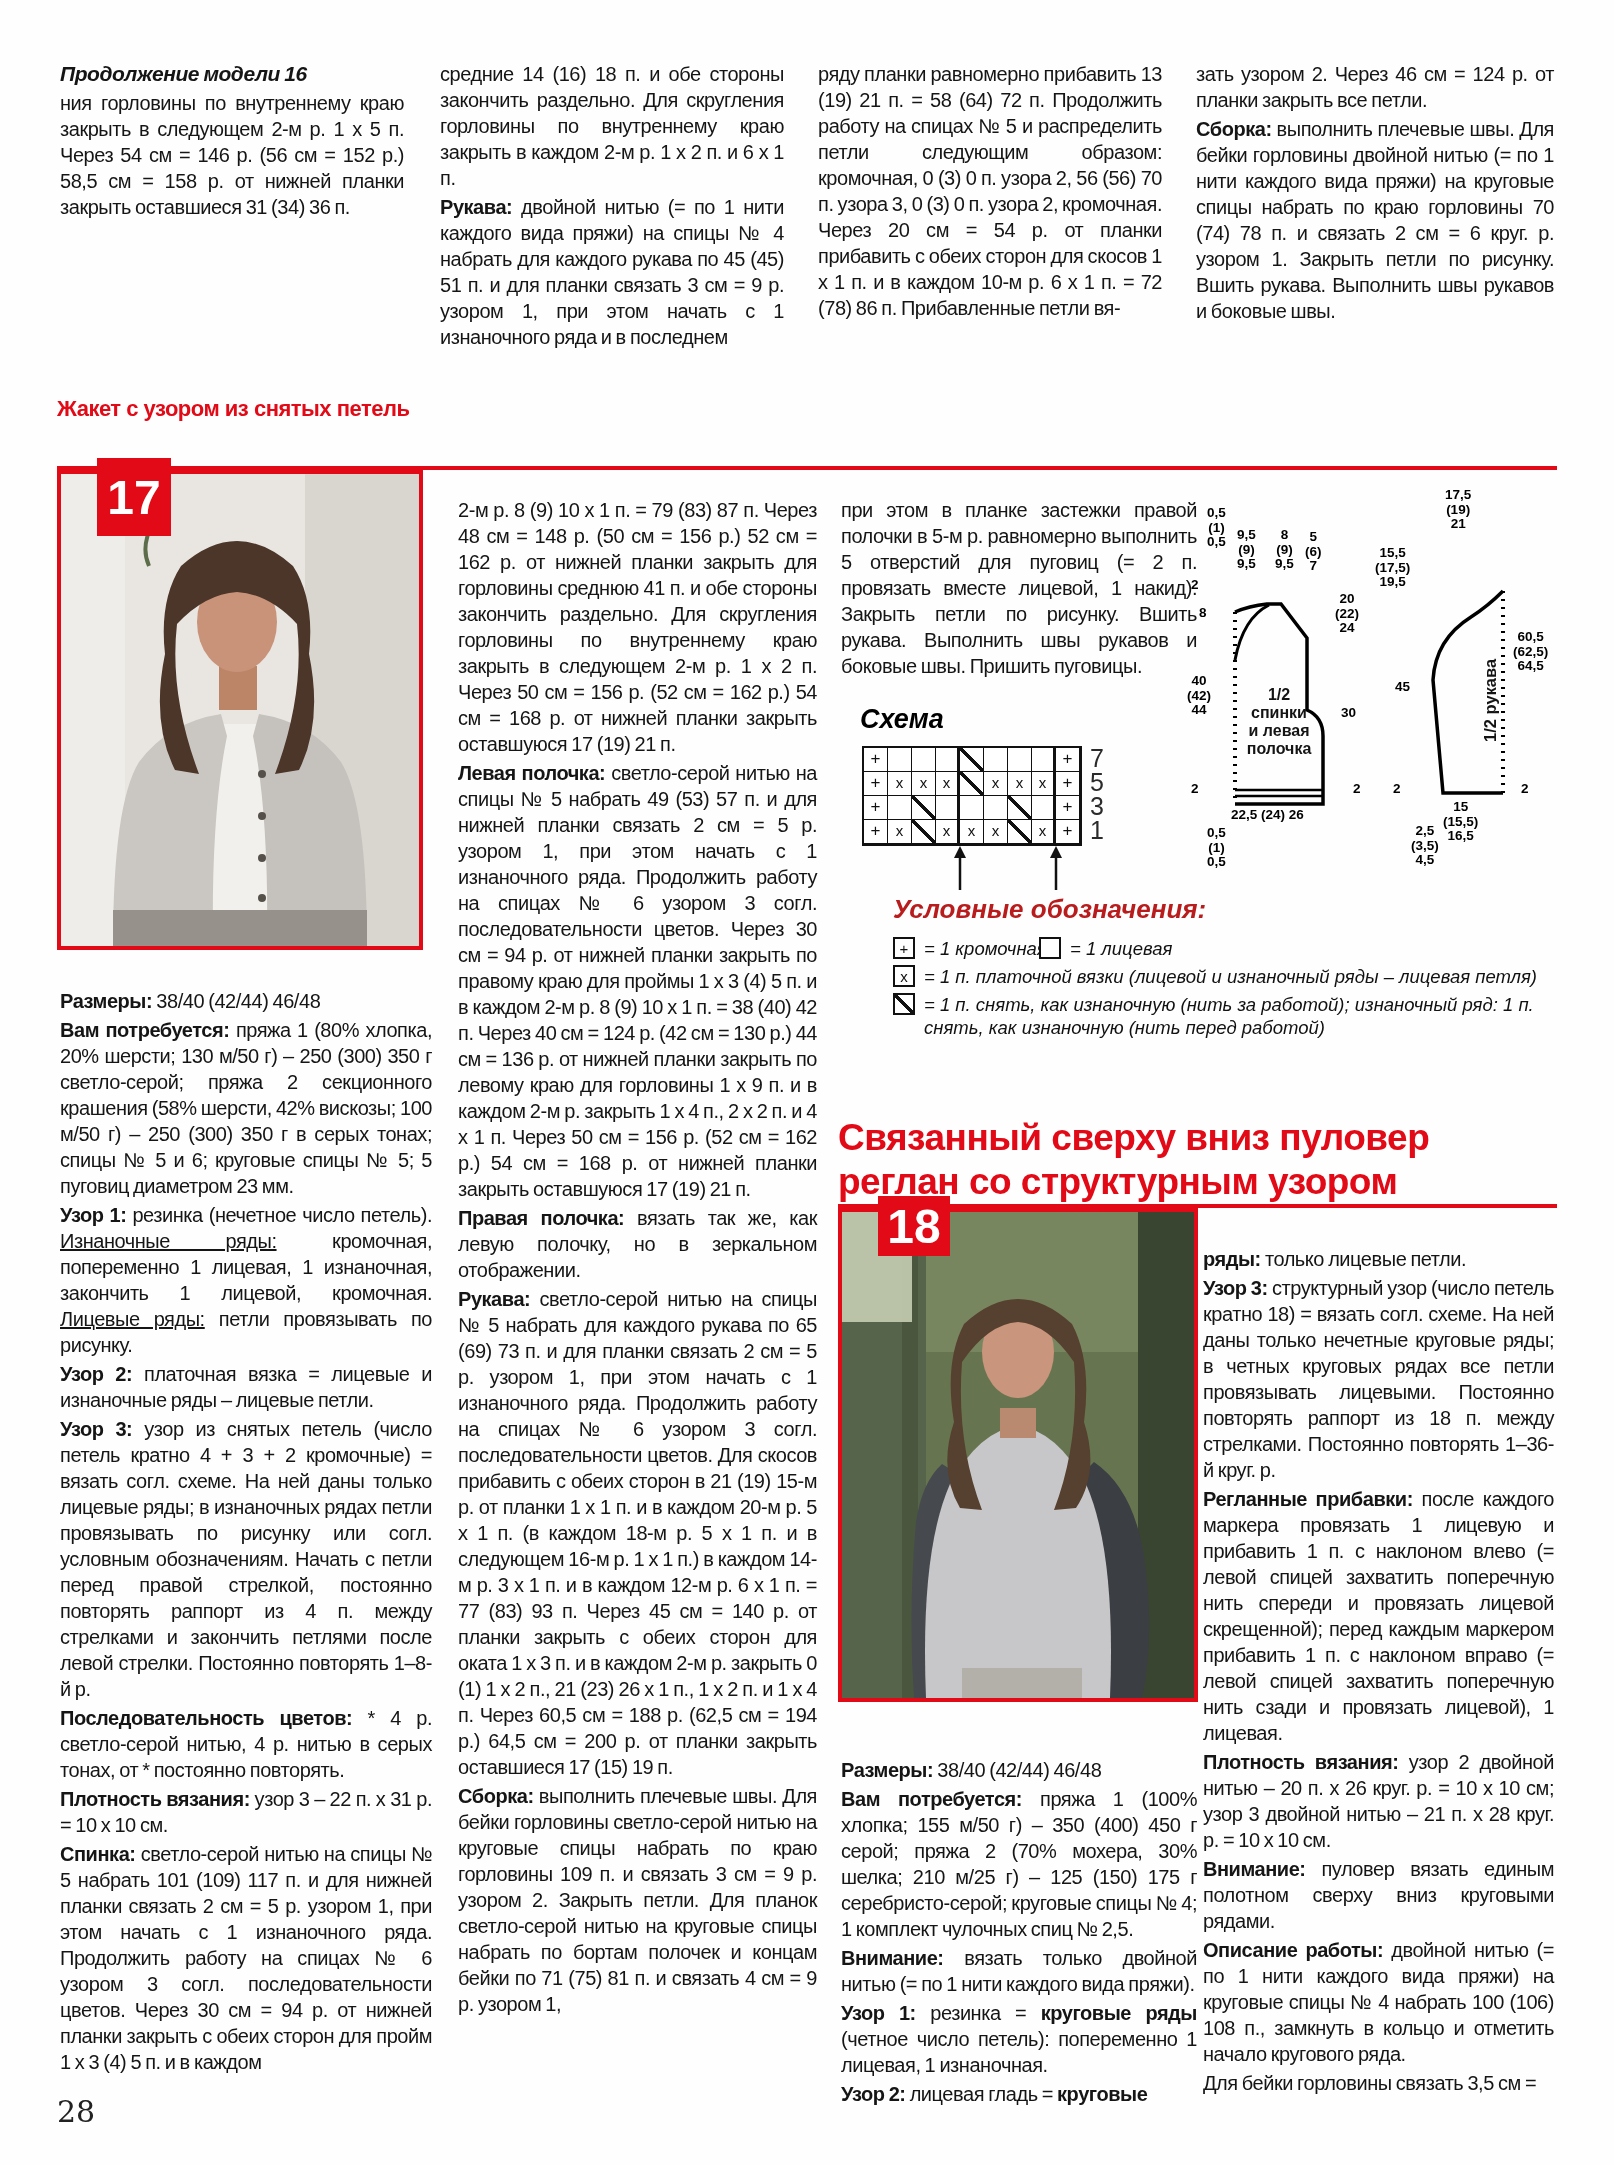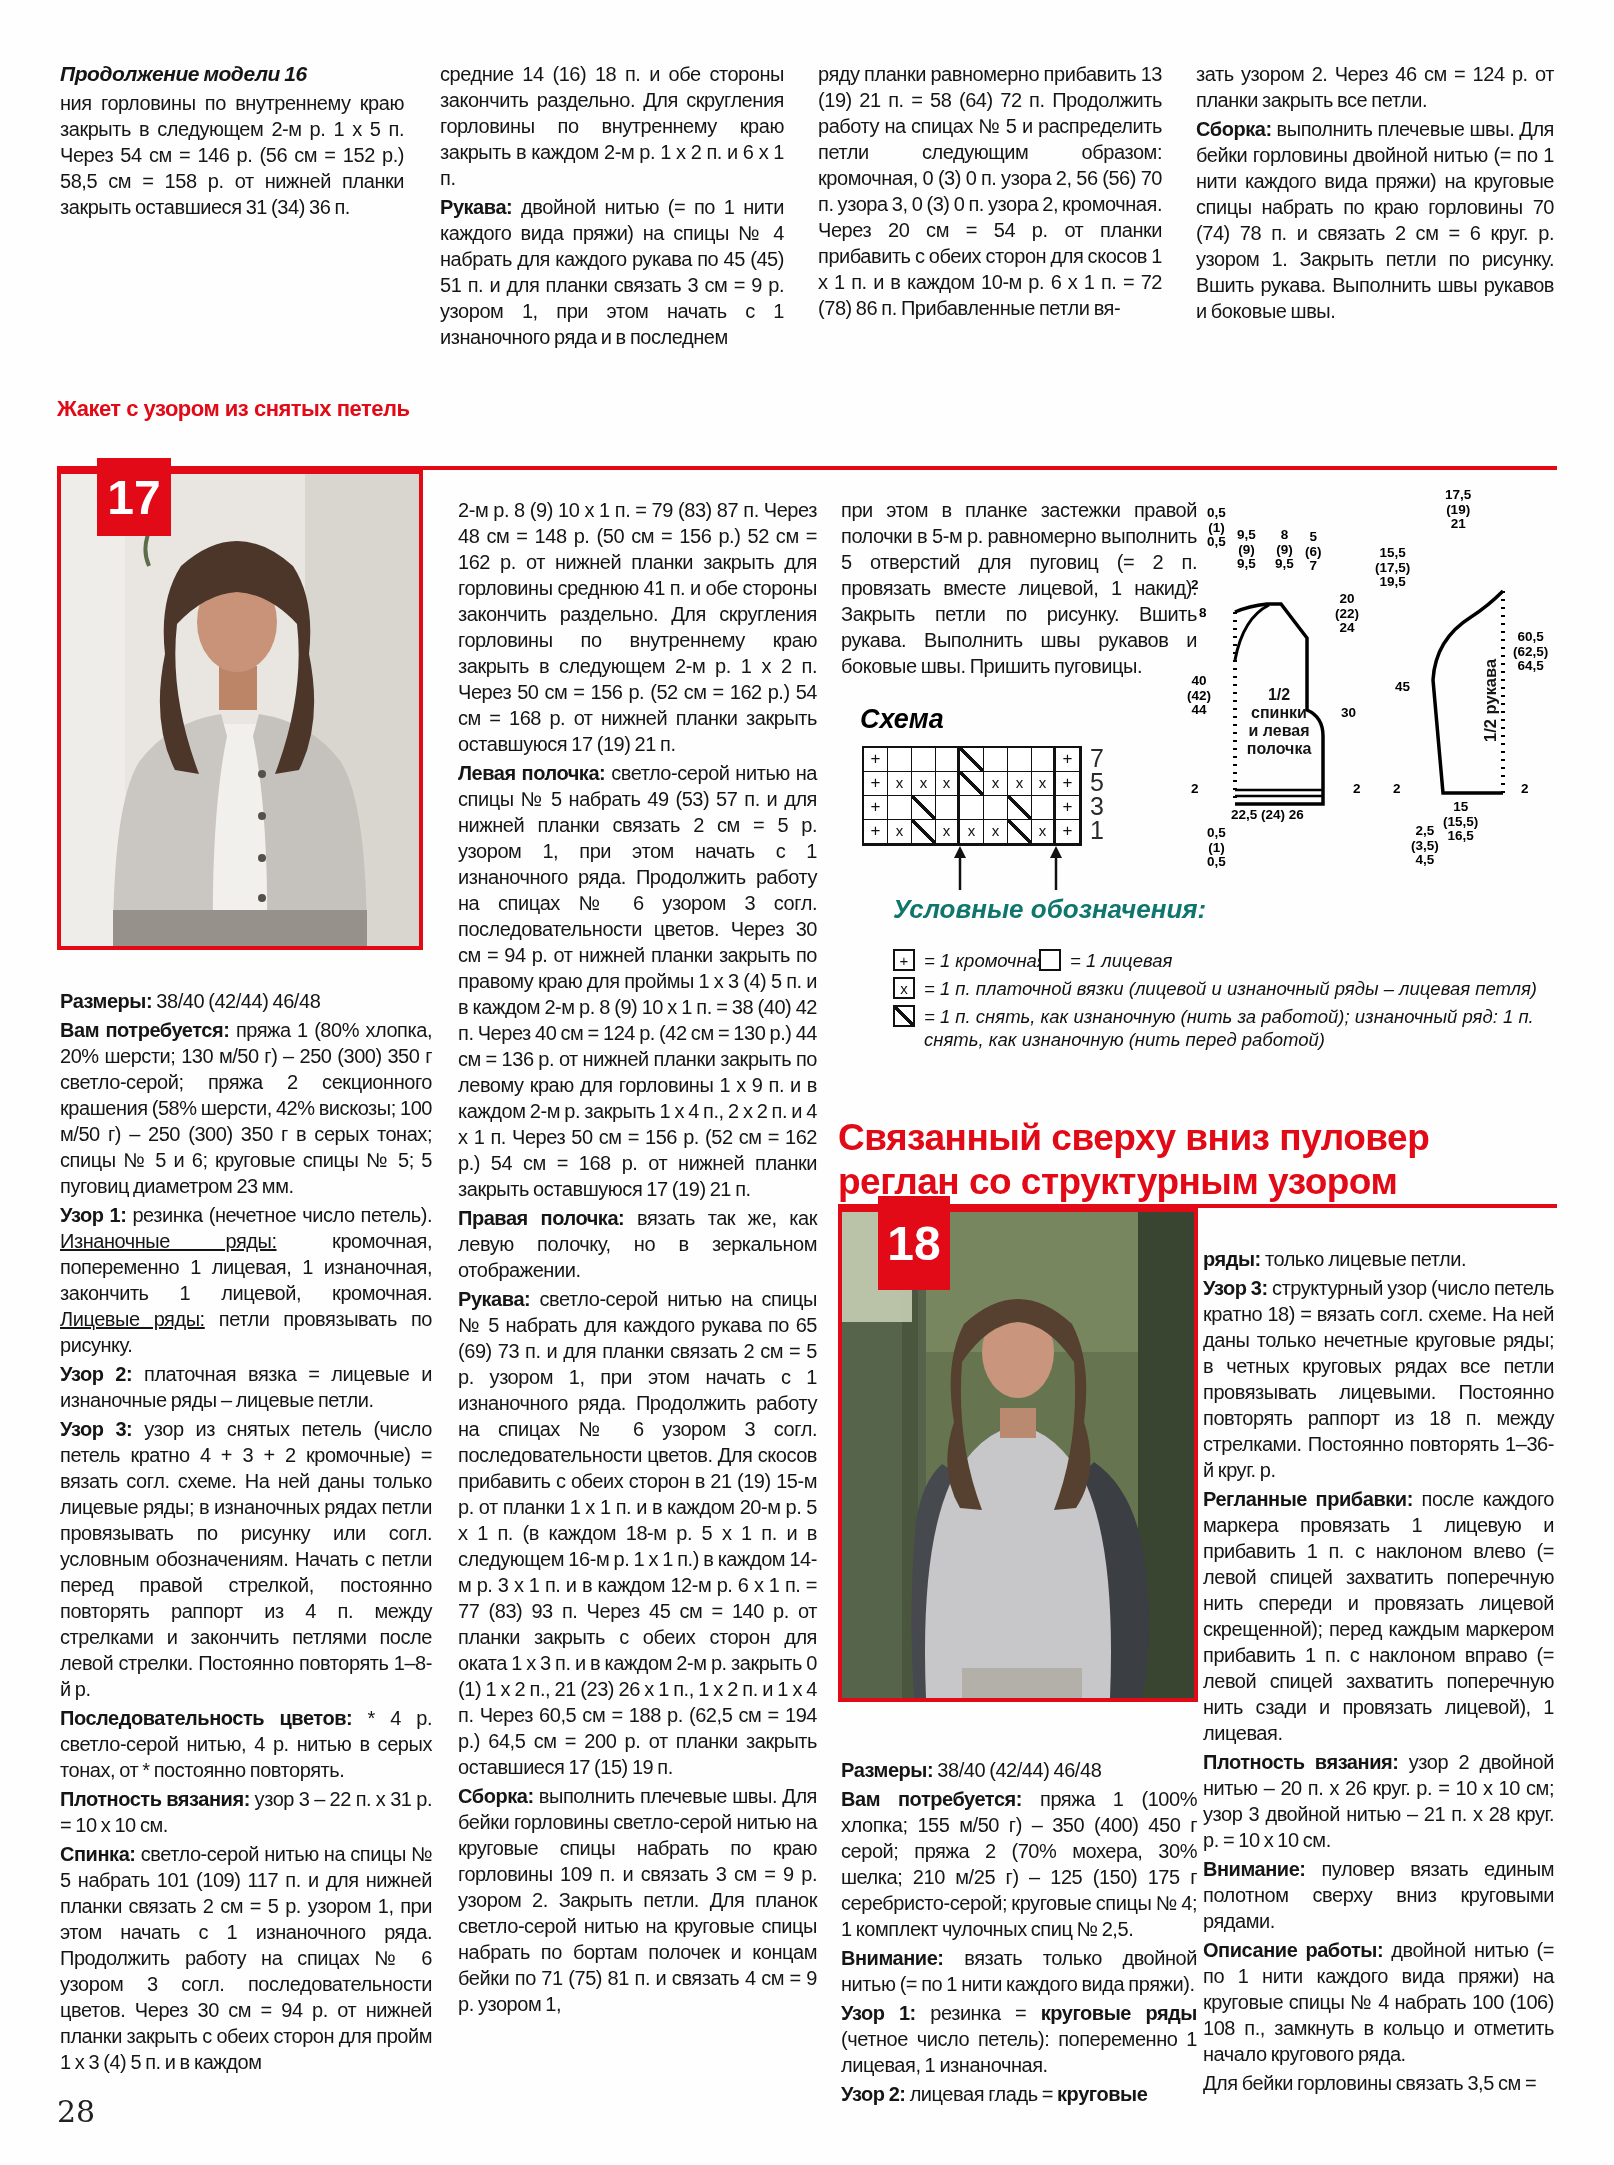--- a/index.html
+++ b/index.html
@@ -19,41 +19,41 @@
   .rule{position:absolute;background:var(--accent,#e20a16);height:4px;}
   .rule1{left:57px;top:466px;width:1500px;}
   .rule2{left:838px;top:1204px;width:719px;}
   .photo{position:absolute;border:4px solid var(--accent,#e20a16);box-sizing:border-box;background:#dcd9d4;}
   .photo17{left:57px;top:470px;width:366px;height:480px;}
   .photo18{left:838px;top:1208px;width:360px;height:494px;}
   .photo svg{display:block;}
   .badge{position:absolute;background:var(--accent,#e20a16);color:#fff;display:flex;
          align-items:center;justify-content:center;font-weight:700;font-size:48px;z-index:3;margin-left:40px;}
   .badge17{left:57px;top:458px;width:74px;height:78px;}
-  .badge18{left:838px;top:1196px;width:72px;height:94px;text-align:center;}
+  .badge18{left:838px;top:1196px;width:72px;height:60px;text-align:center;}
   .colA{left:57px;top:985px;width:378px;}
   .colB{left:455px;top:494px;width:365px;}
   .colC{left:838px;top:494px;width:362px;}
   .colU{left:838px;top:1754px;width:362px;}
   .colR{left:1200px;top:1243px;width:357px;}
   .schema-title{position:absolute;left:860px;top:704px;font-weight:700;font-style:italic;
                 font-size:27px;color:#000;}
   .chart{position:absolute;left:862px;top:746px;}
   .chart-cells{display:grid;grid-template-columns:repeat(9,24px);grid-auto-rows:24px;
                border:2px solid #111;width:max-content;background:#fff;}
   .cell{box-sizing:border-box;border-right:1px solid #111;border-bottom:1px solid #111;
         text-align:center;font-size:15px;line-height:22px;color:#111;}
   .cell.c-p{font-size:17px;}
   .cell.c-s{background-image:linear-gradient(45deg,transparent 44%,#111 44%,#111 56%,transparent 56%);}
   .cell.rap-r{border-right:3px solid #111;}
   .chart-labels{position:absolute;left:228px;top:0;display:flex;flex-direction:column;}
   .rowlab{height:24px;line-height:24px;font-size:25px;color:#2a2a2a;}
   .chart-arrows{position:absolute;left:0;top:100%;}
   .legend{position:absolute;left:893px;top:894px;width:670px;}
-  .legend-title{font-weight:700;font-style:italic;font-size:26px;color:#0f766e;margin-bottom:24px;}
+  .legend-title{font-weight:700;font-style:italic;font-size:26px;color:#b91c1c;margin-bottom:12px;}
   .lrow{position:relative;display:flex;align-items:flex-start;margin-top:5px;
         font-style:italic;font-size:18.5px;line-height:23px;color:#111;}
   .sym{flex:0 0 auto;width:22px;height:22px;border:2px solid #111;box-sizing:border-box;
        display:inline-flex;align-items:center;justify-content:center;
        font-style:normal;font-size:15px;font-weight:400;background:#fff;}
   .sym.c-s{background-image:linear-gradient(45deg,transparent 44%,#111 44%,#111 56%,transparent 56%);}
   .ltext{margin-left:9px;}
   .l2{position:absolute;left:146px;top:0;display:flex;align-items:flex-start;}
   .schematics{position:absolute;left:1185px;top:480px;width:415px;height:630px;}
   .m{position:absolute;font-weight:700;font-size:13.5px;line-height:14.5px;

